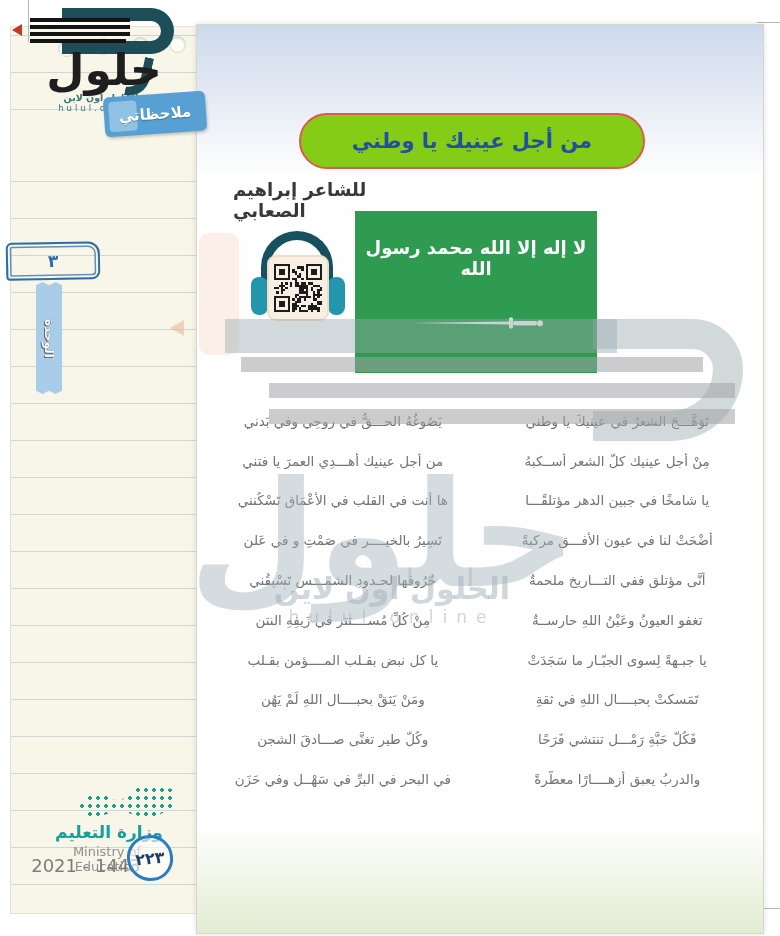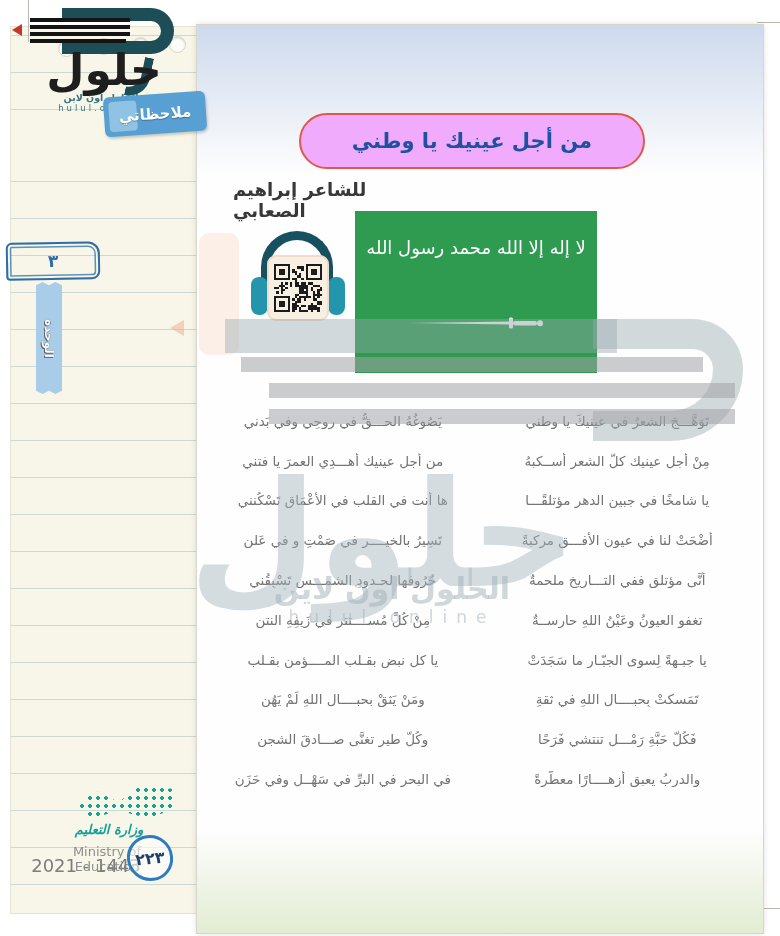--- a/index.html
+++ b/index.html
@@ -16,30 +16,30 @@
     box-shadow:inset 0 1px 2px rgba(0,0,0,.18);z-index:4;}
 
   
   .page{left:196px;top:24px;width:566px;height:908px;background:#fefefe;z-index:2;
     border:1px solid #d6d6cb;box-shadow:0 0 6px rgba(0,0,0,.12);}
   .page-top-grad{left:0;top:0;width:100%;height:150px;
     background:linear-gradient(to bottom,#cdd9ec 0%,rgba(255,255,255,0) 100%);}
   .page-bottom-grad{left:0;bottom:0;width:100%;height:105px;
     background:linear-gradient(to bottom,rgba(255,255,255,0) 0%,#e2ecd2 100%);}
 
-  .title-box{left:102px;top:88px;width:342px;height:52px;background:#f0abfc;
+  .title-box{left:102px;top:88px;width:342px;height:52px;background:#84cc16;
     border:2.5px solid #e0584c;border-radius:28px;display:flex;align-items:center;justify-content:center;
     z-index:3;}
   .title-text{color:#2050a0;font-size:21px;font-weight:bold;direction:rtl;}
   .byline{left:36px;top:154px;width:200px;font-size:18px;font-weight:bold;color:#38383a;
     direction:rtl;text-align:left;z-index:3;}
 
   
   .flag{left:158px;top:186px;width:242px;height:162px;background:#2f9b50;z-index:3;}
-  .shahada{left:0;top:26px;width:100%;text-align:center;color:#fff;font-size:18px;font-weight:normal;
+  .shahada{left:0;top:26px;width:100%;text-align:center;color:#fff;font-size:18px;font-weight:bold;
     direction:rtl;}
   .sword{left:51px;top:104px;width:140px;height:16px;opacity:.9;}
 
   
   .qrgroup{left:54px;top:206px;width:94px;height:116px;z-index:4;cursor:pointer;}
   .hp-band{left:10px;top:0;width:72px;height:62px;border:9px solid #17515f;border-bottom:none;
     border-radius:42px 42px 0 0;box-sizing:border-box;}
   .hp-ear{width:17px;height:38px;background:#2395ad;border-radius:8px;top:46px;}
   .qr-tile{left:16px;top:24px;width:62px;height:66px;background:#f8efe3;border:2px solid #f0dcc8;
     border-radius:9px;display:flex;align-items:center;justify-content:center;box-sizing:border-box;}
@@ -100,22 +100,22 @@
     text-shadow:0 0 1px #4a4a4a,1px 1px 0 rgba(60,60,60,.7);letter-spacing:2px;}
 
   .red-arrow{left:12px;top:24px;width:0;height:0;border-top:6px solid transparent;
     border-bottom:6px solid transparent;border-right:10px solid #c0392b;z-index:6;}
   .edge-line{background:#b9b9b2;z-index:1;}
 
   
   .moe-dots{left:78px;top:786px;width:98px;height:34px;z-index:3;
     background:radial-gradient(circle,#18a391 1.7px,transparent 2.1px);background-size:8px 8px;
     clip-path:polygon(0% 55%,16% 12%,42% 48%,60% 2%,100% 8%,97% 68%,72% 96%,42% 72%,12% 97%);}
-  .moe-ar{left:44px;top:822px;width:130px;text-align:center;font-size:13px;font-weight:bold;
-    color:#15a09a;direction:rtl;z-index:3;font-style:italic;}
+  .moe-ar{left:44px;top:822px;width:130px;text-align:center;font-size:17px;font-weight:bold;
+    color:#15a09a;direction:rtl;z-index:3;}
   .moe-en{left:40px;top:844px;width:134px;text-align:center;font-size:13px;color:#8f8f8f;z-index:3;}
   .moe-years{left:27px;top:855px;width:118px;text-align:center;font-size:18px;color:#7d7d7d;z-index:3;}
   .pagenum-circle{left:127px;top:835px;width:46px;height:46px;border:3px solid #2e7bc2;
     border-radius:49% 51% 48% 52%;transform:rotate(-6deg);z-index:4;background:rgba(255,255,255,.6);
     display:flex;align-items:center;justify-content:center;box-sizing:border-box;}
   .pagenum{color:#1d3f6e;font-size:16px;font-weight:bold;letter-spacing:1px;}
 </style>
 </head>
 <body>
 

